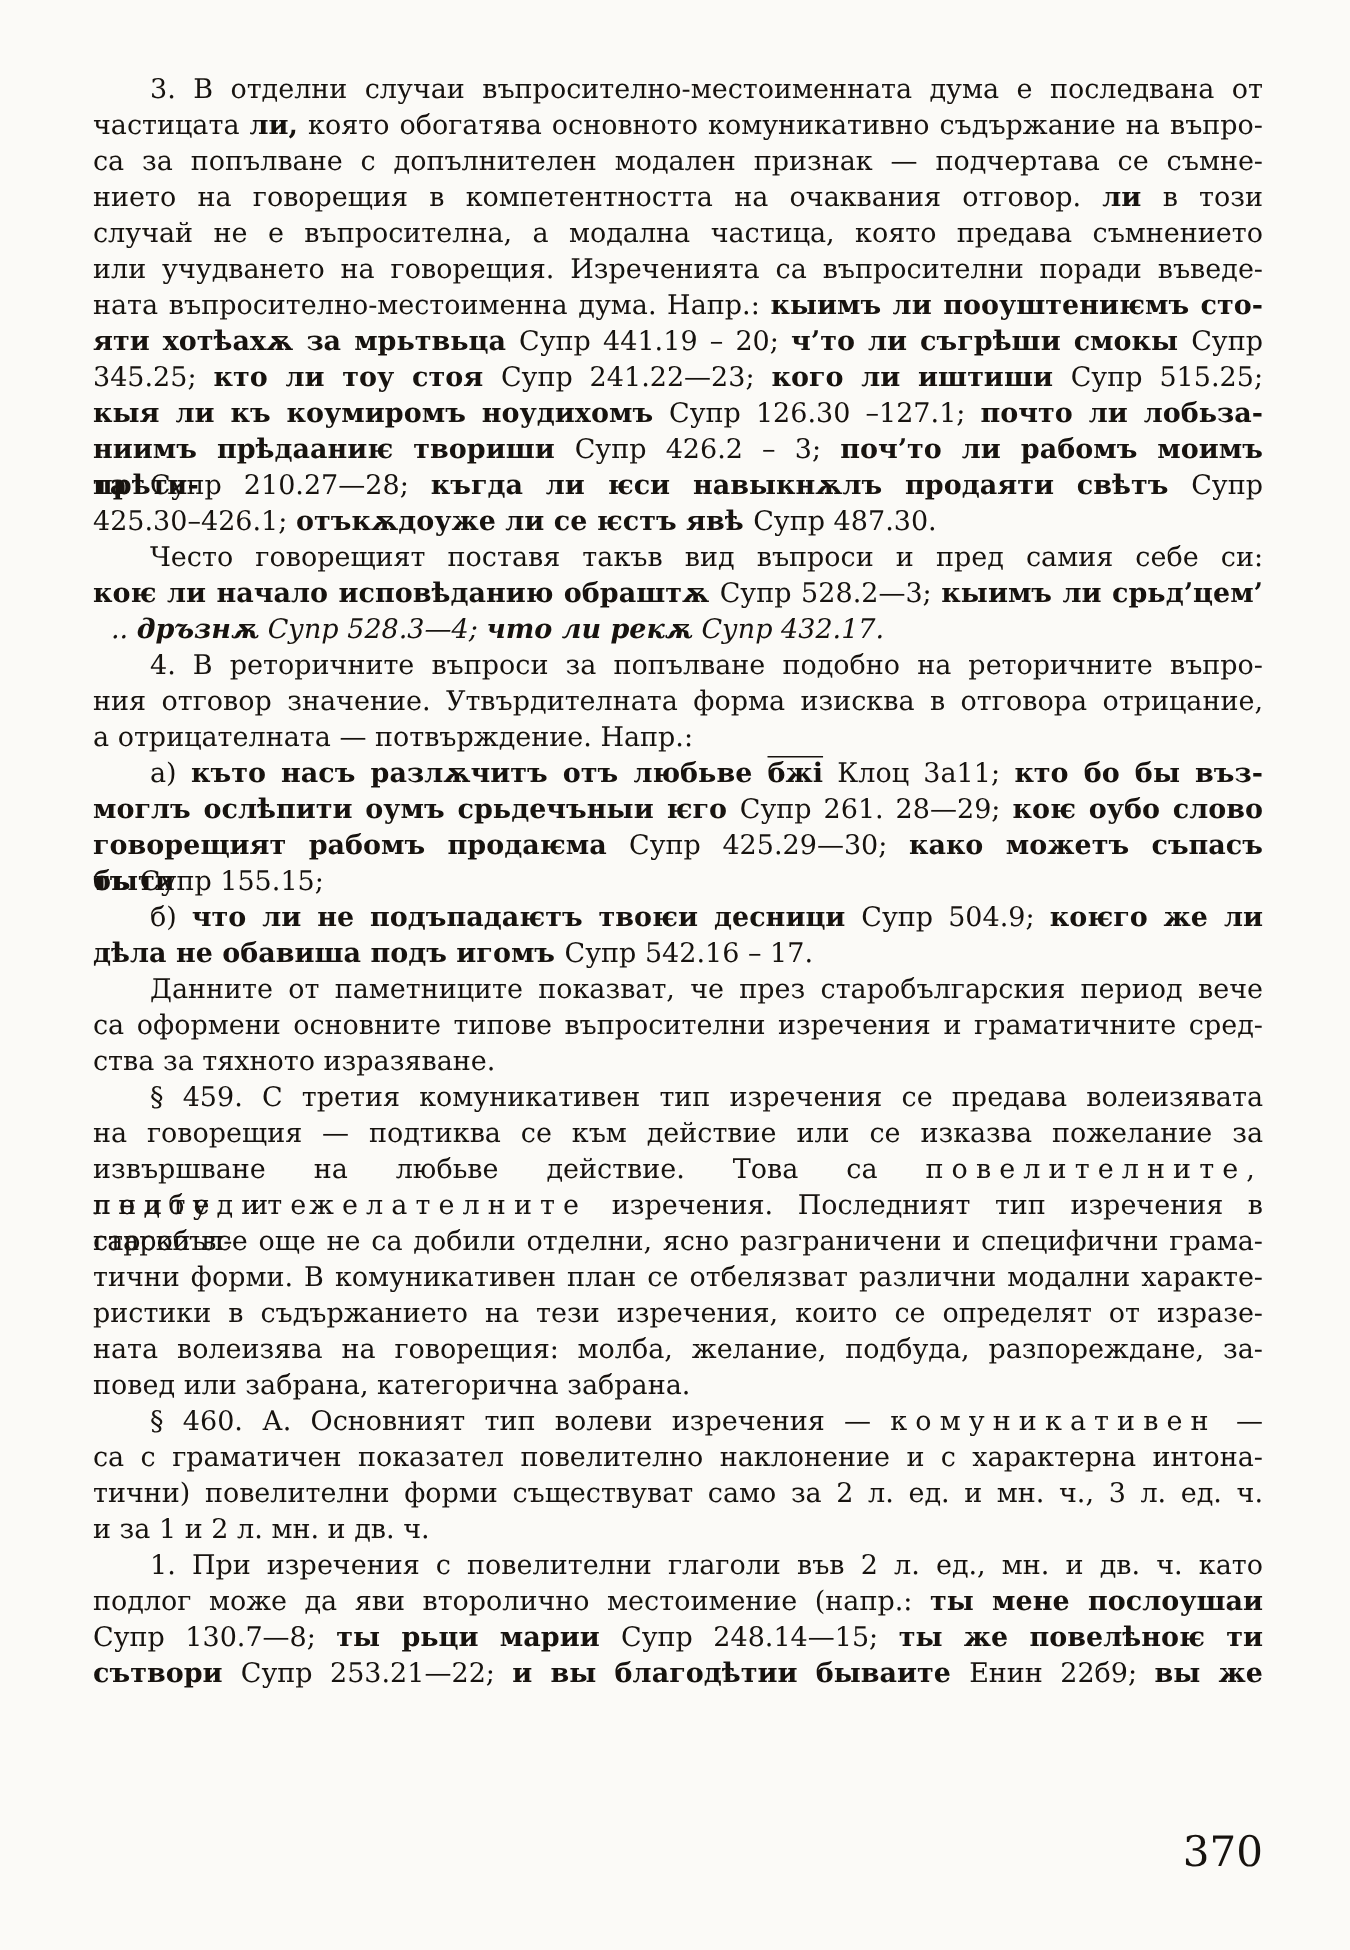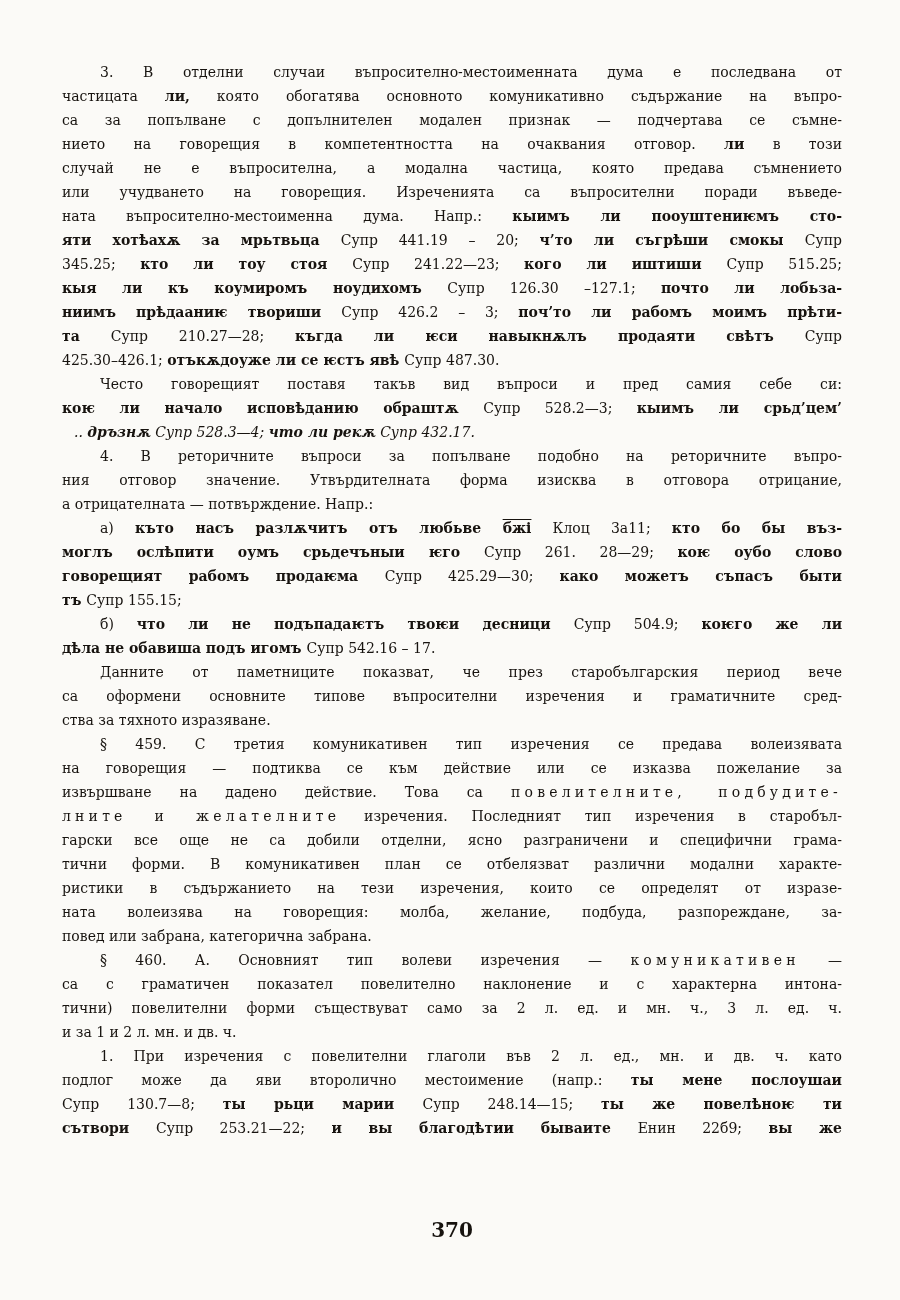--- a/index.html
+++ b/index.html
@@ -6,43 +6,43 @@
   body {
     width: 900px; height: 1300px;
     background: #fbfaf7;
     position: relative;
     overflow: hidden;
     font-family: "DejaVu Serif", "Liberation Serif", serif;
     color: #17130f;
   }
   .page-text {
     position: absolute;
-    left: 62px; top: 60px;
+    left: 62px; top: 48px;
     width: 780px;
-    font-size: 14px;
+    font-size: 18px;
     line-height: 24px;
   }
   .line { height: 24px; text-align: left; }
   .line.just { text-align: justify; text-align-last: justify; }
   .line.ind  { text-indent: 38px; }
   .line.ind-sm { text-indent: 12px; font-style: italic; }
   span.n { font-weight: normal; }
   span.o, span.ot {
     font-weight: bold;
     font-family: "DejaVu Serif", "Liberation Serif", serif;
   }
   span.ot { text-decoration: overline; }
   span.s { letter-spacing: 0.30em; }
   .page-number {
     position: absolute;
     left: 62px; top: 1218px;
     width: 780px;
-    text-align: center;
-    font-weight: bold;
-    font-size: 20px;
+    text-align: right;
+    font-weight: normal;
+    font-size: 28px;
   }
 </style>
 </head>
 <body style="background: rgb(251, 250, 247); color: rgb(23, 19, 15);">
 
 <div class="page-text">
     <div class="line just ind"><span class="n">3. В отделни случаи въпросително-местоименната дума е последвана от</span></div>
     <div class="line just"><span class="n">частицата </span><span class="o">ли,</span><span class="n"> която обогатява основното комуникативно съдържание на въпро-</span></div>
     <div class="line just"><span class="n">са за попълване с допълнителен модален признак — подчертава се съмне-</span></div>
     <div class="line just"><span class="n">нието на говорещия в компетентността на очаквания отговор. </span><span class="o">ли</span><span class="n"> в този</span></div>
@@ -65,21 +65,21 @@
     <div class="line just"><span class="o">моглъ ослѣпити оумъ срьдечъныи ѥго </span><span class="n">Супр 261. 28—29; </span><span class="o">коѥ оубо слово</span></div>
     <div class="line just"><span class="o">говорещият рабомъ продаѥма </span><span class="n">Супр 425.29—30; </span><span class="o">како можетъ съпасъ быти</span></div>
     <div class="line"><span class="o">тъ </span><span class="n">Супр 155.15;</span></div>
     <div class="line just ind"><span class="n">б) </span><span class="o">что ли не подъпадаѥтъ твоѥи десници </span><span class="n">Супр 504.9; </span><span class="o">коѥго же ли</span></div>
     <div class="line"><span class="o">дѣла не обавиша подъ игомъ </span><span class="n">Супр 542.16 – 17.</span></div>
     <div class="line just ind"><span class="n">Данните от паметниците показват, че през старобългарския период вече</span></div>
     <div class="line just"><span class="n">са оформени основните типове въпросителни изречения и граматичните сред-</span></div>
     <div class="line"><span class="n">ства за тяхното изразяване.</span></div>
     <div class="line just ind"><span class="n">§ 459. С третия комуникативен тип изречения се предава волеизявата</span></div>
     <div class="line just"><span class="n">на говорещия — подтиква се към действие или се изказва пожелание за</span></div>
-    <div class="line just"><span class="n">извършване на дадено действие. Това са </span><span class="s">повелителните, подбудите-</span></div>
+    <div class="line just"><span class="n">извършване на любьве действие. Това са </span><span class="s">повелителните, подбудите-</span></div>
     <div class="line just"><span class="s">лните и желателните</span><span class="n"> изречения. Последният тип изречения в старобъл-</span></div>
     <div class="line just"><span class="n">гарски все още не са добили отделни, ясно разграничени и специфични грама-</span></div>
     <div class="line just"><span class="n">тични форми. В комуникативен план се отбелязват различни модални характе-</span></div>
     <div class="line just"><span class="n">ристики в съдържанието на тези изречения, които се определят от изразе-</span></div>
     <div class="line just"><span class="n">ната волеизява на говорещия: молба, желание, подбуда, разпореждане, за-</span></div>
     <div class="line"><span class="n">повед или забрана, категорична забрана.</span></div>
     <div class="line just ind"><span class="n">§ 460. А. Основният тип волеви изречения — </span><span class="s">комуникативен</span><span class="n"> —</span></div>
     <div class="line just"><span class="n">са с граматичен показател повелително наклонение и с характерна интона-</span></div>
     <div class="line just"><span class="n">тични) повелителни форми съществуват само за 2 л. ед. и мн. ч., 3 л. ед. ч.</span></div>
     <div class="line"><span class="n">и за 1 и 2 л. мн. и дв. ч.</span></div>

